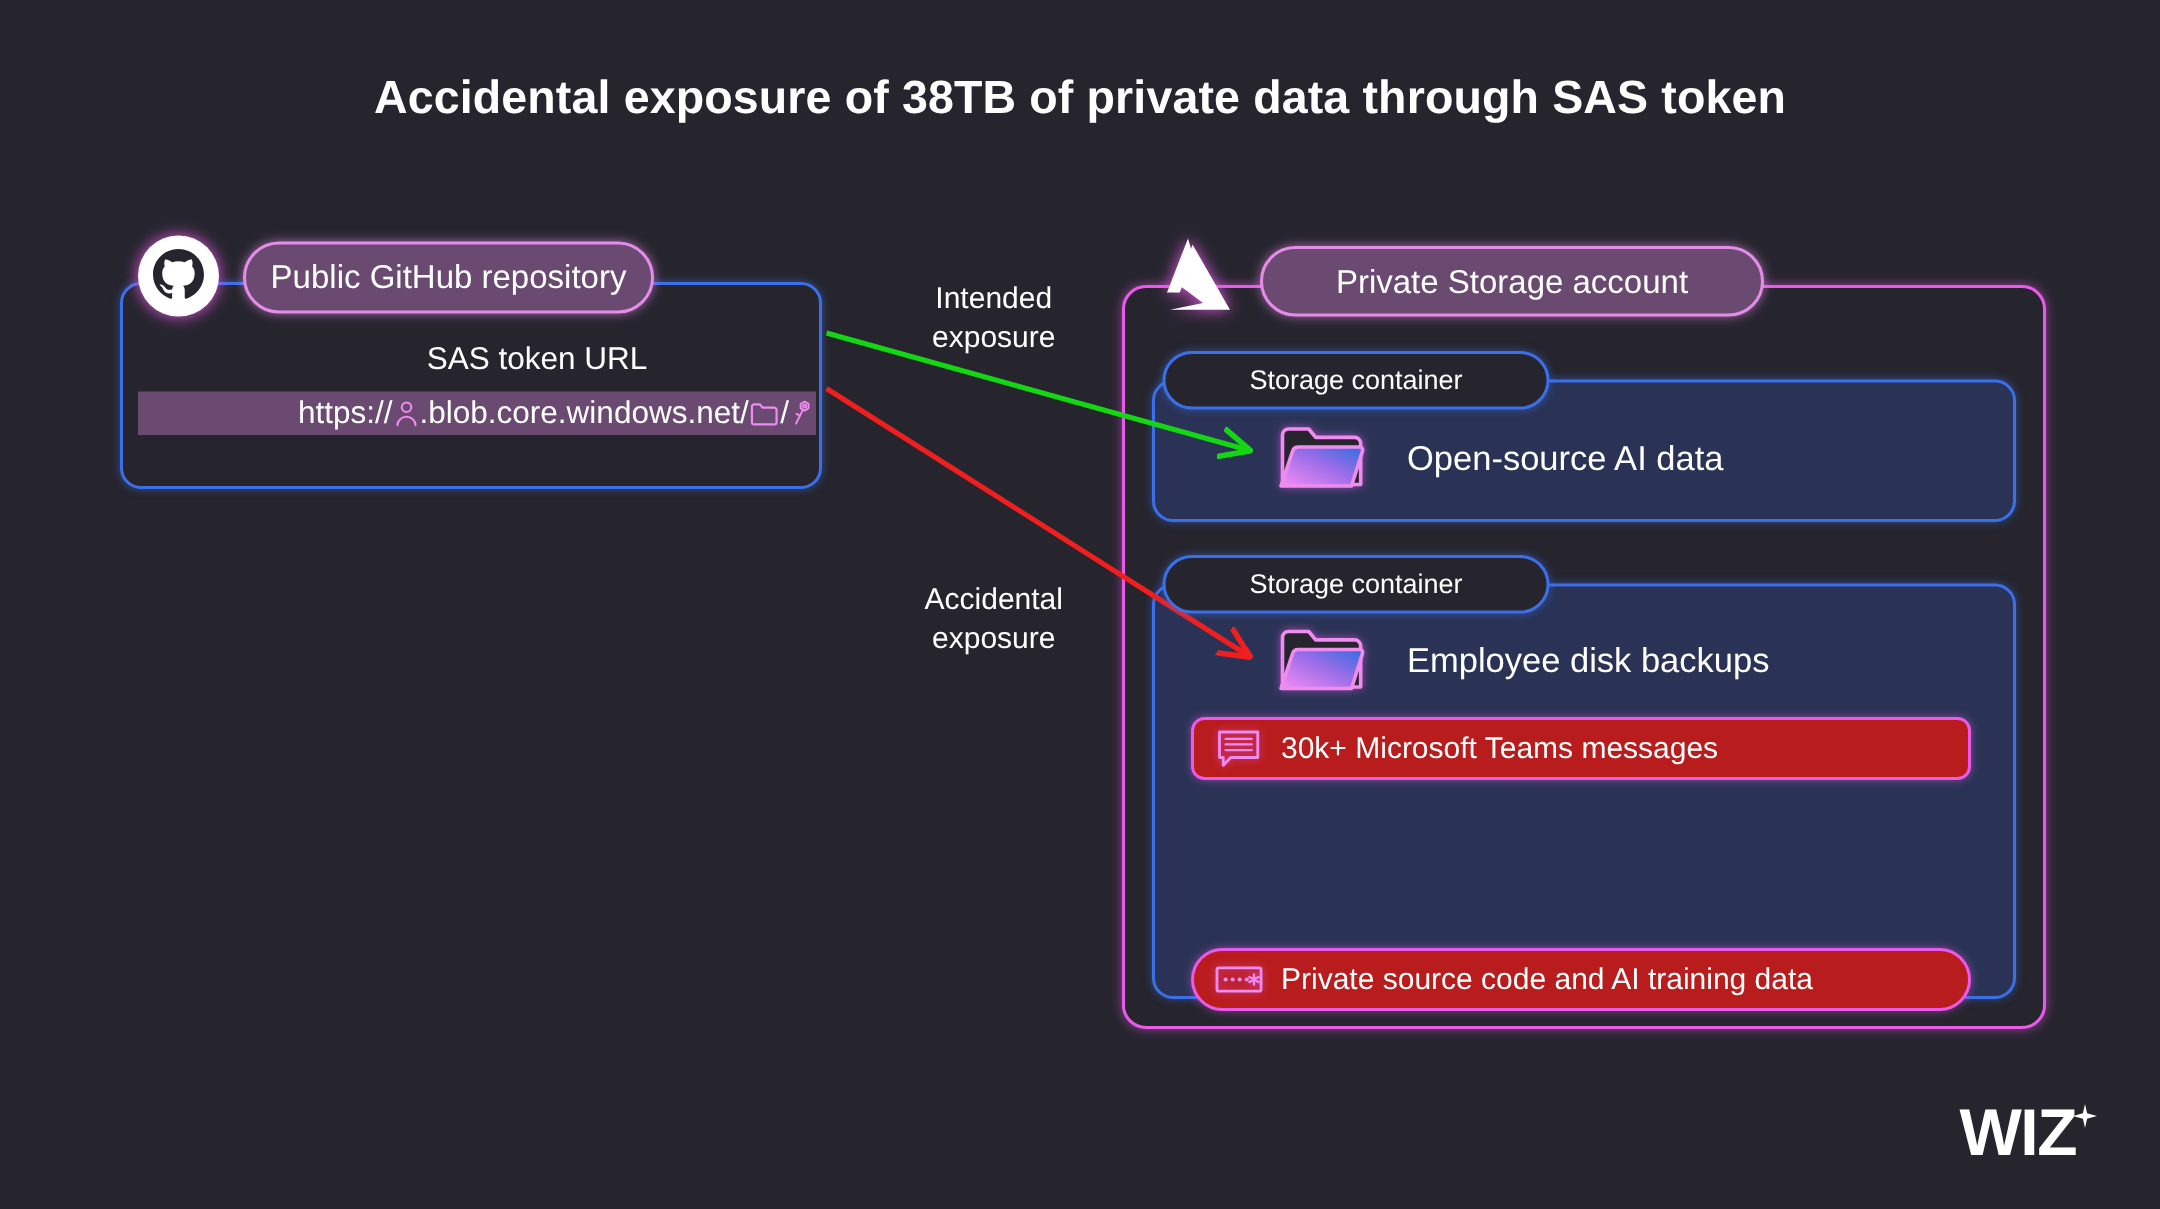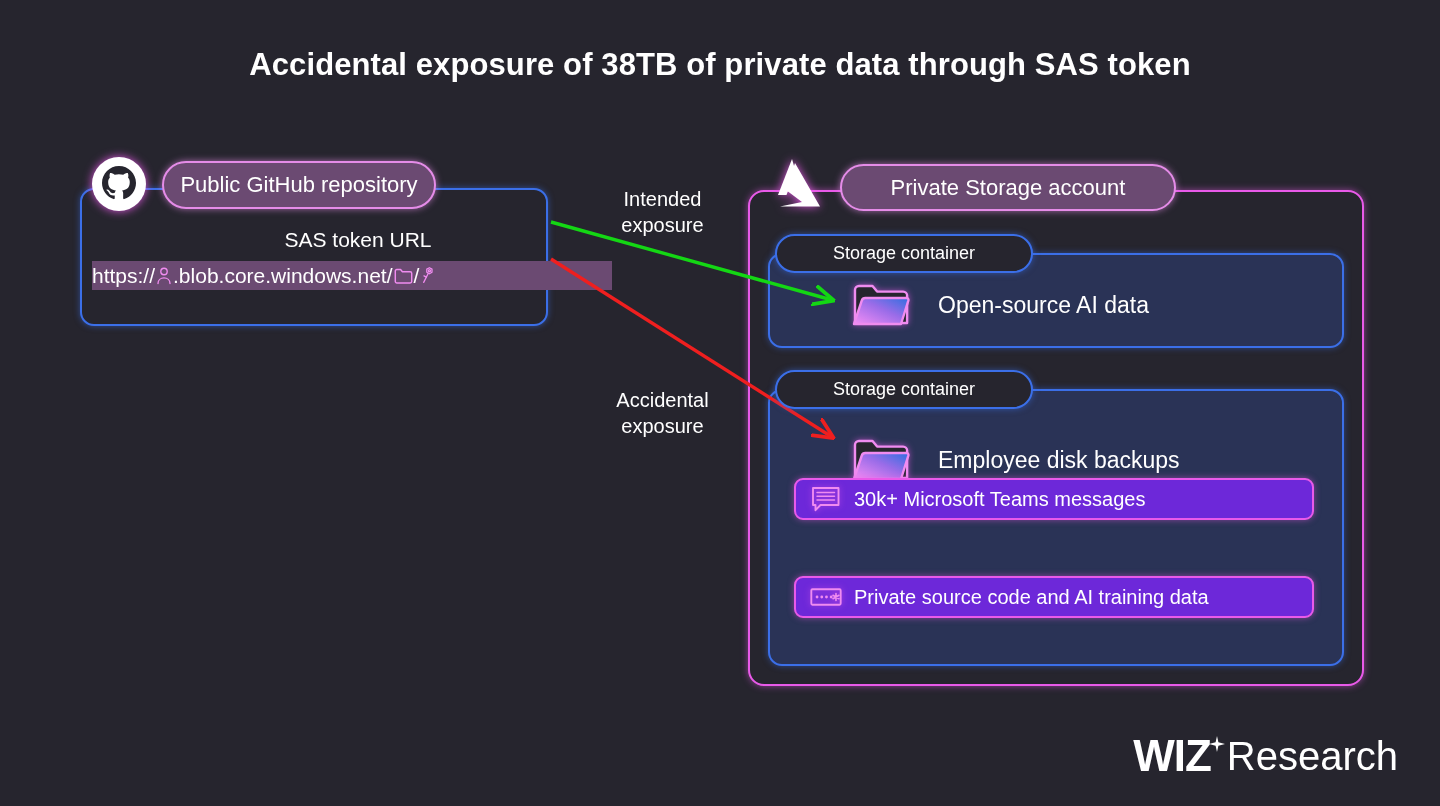--- a/index.html
+++ b/index.html
@@ -47,23 +47,23 @@
     color:#ffffff;
     box-shadow:0 0 7px rgba(229,140,232,.65);
   }
   .pill-gh{left:162px;top:161px;width:274px;height:48px;font-size:22px;}
 
   .sas-label{
     position:absolute;left:80px;top:228px;width:508px;text-align:center;
     font-size:21px;color:#ffffff;margin-left:24px;
   }
   .url-bar{
-    position:absolute;left:92px;top:261px;width:520px;height:29px;
+    position:absolute;left:92px;top:261px;width:452px;height:29px;
     background:#6b4a72;
-    display:flex;align-items:center;justify-content:flex-start;
+    display:flex;align-items:center;justify-content:flex-end;
     font-size:21px;color:#ffffff;white-space:nowrap;
   }
   .url-bar .ic{display:inline-flex;align-items:center;margin:0 1px;}
   .url-bar .ic svg{display:block;}
 
   
   .az-panel{
     left:748px;top:190px;width:616px;height:496px;
     border:2px solid #e95ae9;
     background:#26252e;
@@ -95,41 +95,41 @@
     color:#ffffff;font-size:18px;
     box-shadow:0 0 6px rgba(59,111,232,.55);
     z-index:7;
   }
   .scp1{left:775px;top:234px;width:258px;height:39px;}
   .scp2{left:775px;top:370px;width:258px;height:39px;}
 
   
   .folder-row{position:absolute;display:flex;align-items:center;z-index:5;}
   .fr1{left:852px;top:283px;}
-  .fr2{left:852px;top:438px;}
+  .fr2{left:852px;top:418px;}
   .folder-row .flabel{font-size:23px;color:#ffffff;margin-left:28px;white-space:nowrap;}
   .folder-ic{width:58px;height:44px;filter:drop-shadow(0 0 3px rgba(233,90,233,.6));}
 
   
   .item{
     position:absolute;box-sizing:border-box;
     left:794px;width:520px;height:42px;
-    background:#6d28d9;
+    background:#b91c1c;
     border:2px solid #e95ae9;
     border-radius:9px;
     display:flex;align-items:center;
     box-shadow:0 0 6px rgba(233,90,233,.5);
     z-index:5;
   }
   .item .iic{width:36px;height:28px;margin-left:12px;display:flex;align-items:center;justify-content:center;
              filter:drop-shadow(0 0 3px rgba(233,90,233,.6));}
   .item .ilabel{font-size:20px;color:#ffffff;margin-left:10px;white-space:nowrap;}
   .it1{top:478px;}
   .it2{top:537px;}
-  .it3{top:576px;}
+  .it3{top:632px;border-radius:21px;}
 
   
   .arrow-label{
     position:absolute;text-align:center;font-size:20px;color:#ffffff;line-height:1.28;
     z-index:8;
   }
   .al-green{left:575px;top:187px;width:175px;}
   .al-red{left:575px;top:388px;width:175px;}
 
   svg.connectors{position:absolute;left:0;top:0;width:1440px;height:806px;z-index:4;pointer-events:none;}
@@ -301,16 +301,15 @@
     <div>exposure</div>
   </div>
 
   <div class="wiz">
     <span class="wiz-mark">WIZ</span>
     <span class="wiz-star">
       <svg viewBox="0 0 16 16" width="16" height="16">
         <path d="M8 0 L9.4 6.2 L16 8 L9.4 9.8 L8 16 L6.6 9.8 L0 8 L6.6 6.2 Z" fill="#ffffff"></path>
       </svg>
     </span>
-    <span class="wiz-word">Research</span>
   </div>
 
 </div>
 
 </body></html>

